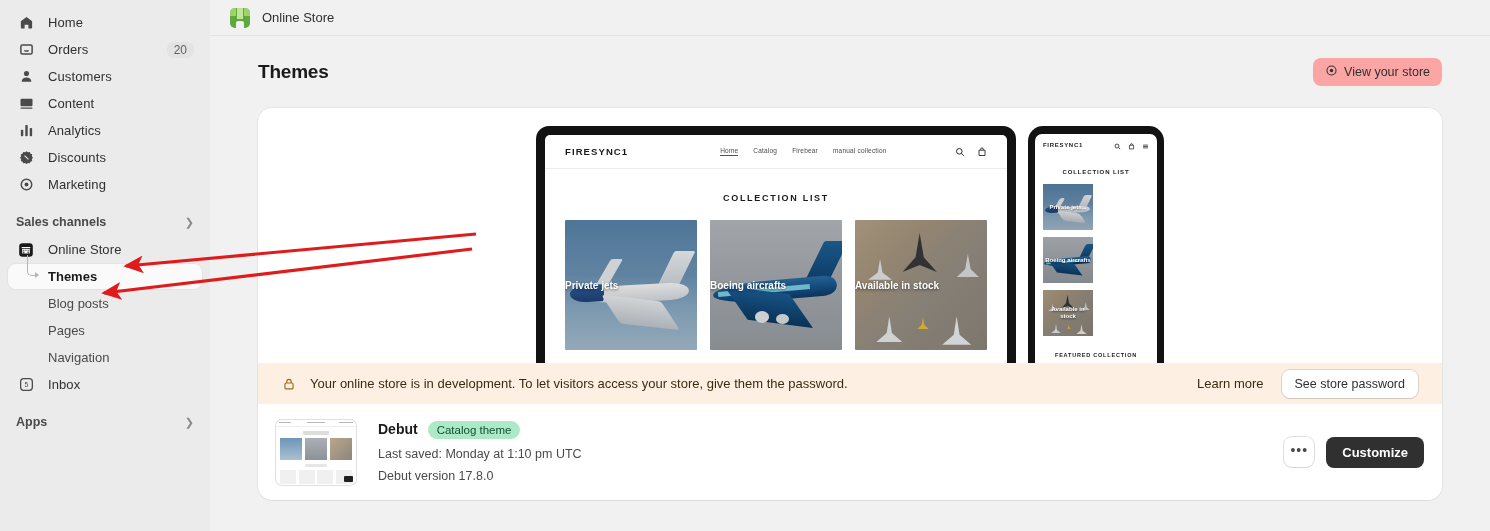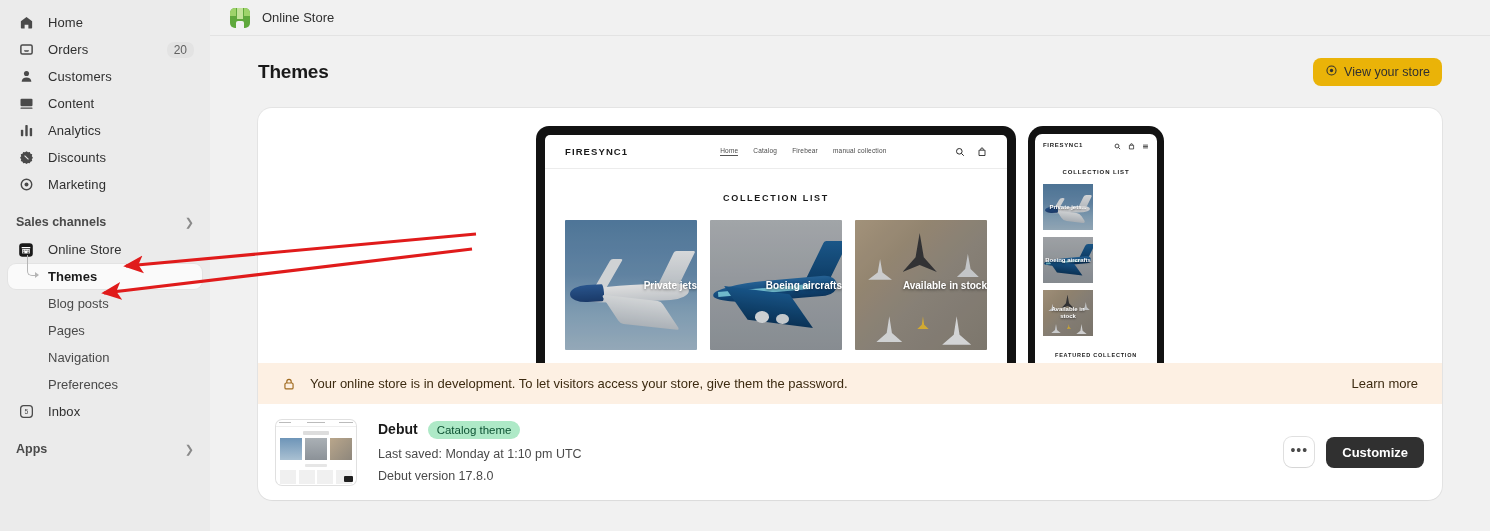--- a/index.html
+++ b/index.html
@@ -86,21 +86,21 @@
   .topbar .title { font-size: 13px; color: #303030; }
 
   .content { padding: 22px 14px 0 14px; }
   .page-head {
     display: flex; align-items: center;
     max-width: 1184px; margin: 0 auto 22px auto;
   }
   .page-title { font-size: 19px; font-weight: 700; color: #1a1a1a; letter-spacing: -.2px; }
   .view-store-btn {
     margin-left: auto; display: flex; align-items: center; gap: 6px;
-    background: #eab308; border: none; border-radius: 8px;
+    background: #fca5a5; border: none; border-radius: 8px;
     padding: 6px 12px; font-size: 12.5px; color: #303030;
     font-family: inherit; cursor: pointer;
   }
 
   .card {
     max-width: 1184px; margin: 0 auto;
     background: #fff; border-radius: 14px;
     box-shadow: 0 0 0 1px rgba(0,0,0,.05), 0 1px 1px rgba(0,0,0,.04);
     position: relative; overflow: hidden;
     height: 392px;
@@ -129,21 +129,21 @@
   .sd-links span.on { border-bottom: 1px solid #555; padding-bottom: 1px; }
   .sd-icons { margin-left: auto; display: flex; gap: 12px; color: #2a2a2a; }
   .sd-head {
     text-align: center; font-size: 9px; font-weight: 700;
     letter-spacing: 1.7px; color: #1a1a1a; margin: 24px 0 17px 0;
   }
   .sd-cols { display: flex; gap: 13px; padding: 0 20px; }
   .sd-col {
     flex: 1; height: 130px; position: relative;
     border-radius: 1px; overflow: hidden;
-    display: flex; align-items: center; justify-content: flex-end;
+    display: flex; align-items: center; justify-content: flex-start;
   }
   .sd-col .cap {
     position: relative; z-index: 3; color: #fff;
     font-size: 10px; font-weight: 700; text-shadow: 0 1px 3px rgba(0,0,0,.55);
   }
   .sd-col:after {
     content:''; position:absolute; inset:0; background: rgba(0,0,0,.12); z-index:2;
   }
 
   
@@ -375,23 +375,20 @@
       <span class="lbl">Themes</span>
     </div>
     <div class="sub-item">
       <span class="lbl">Blog posts</span>
     </div>
     <div class="sub-item">
       <span class="lbl">Pages</span>
     </div>
     <div class="sub-item">
       <span class="lbl">Navigation</span>
-    </div>
-    <div class="sub-item">
-      <span class="lbl">Preferences</span>
     </div>
 
     <div class="nav-item" style="">
       <span class="ico">
         <svg width="15" height="15" viewBox="0 0 20 20">
             <rect x="2.2" y="2.2" width="15.6" height="15.6" rx="4" fill="none" stroke="currentColor" stroke-width="1.7"></rect>
             <text x="10" y="13.6" font-size="9" font-family="Liberation Sans, sans-serif" text-anchor="middle" fill="currentColor">5</text>
           </svg>
       </span>
       <span class="lbl">Inbox</span>
@@ -563,20 +560,21 @@
 
         <div class="dev-banner">
           <span class="lock">
             <svg width="14" height="14" viewBox="0 0 20 20" fill="none" stroke="currentColor" stroke-width="1.7">
                 <rect x="4.2" y="8.6" width="11.6" height="8.4" rx="1.8"></rect>
                 <path d="M6.9 8.6V6.4a3.1 3.1 0 0 1 6.2 0v2.2"></path>
               </svg>
           </span>
           <span class="msg">Your online store is in development. To let visitors access your store, give them the password.</span>
           <span class="learn">Learn more</span>
+          <button class="see-pw-btn">See store password</button>
         </div>
 
         <div class="theme-row">
           <div class="thumb">
             <div class="tn-bar">
                 <i style="width:12px"></i>
                 <i style="width:18px;margin-left:16px"></i>
                 <i style="width:14px;margin-left:auto"></i>
               </div>
             <div class="tn-title"></div>

